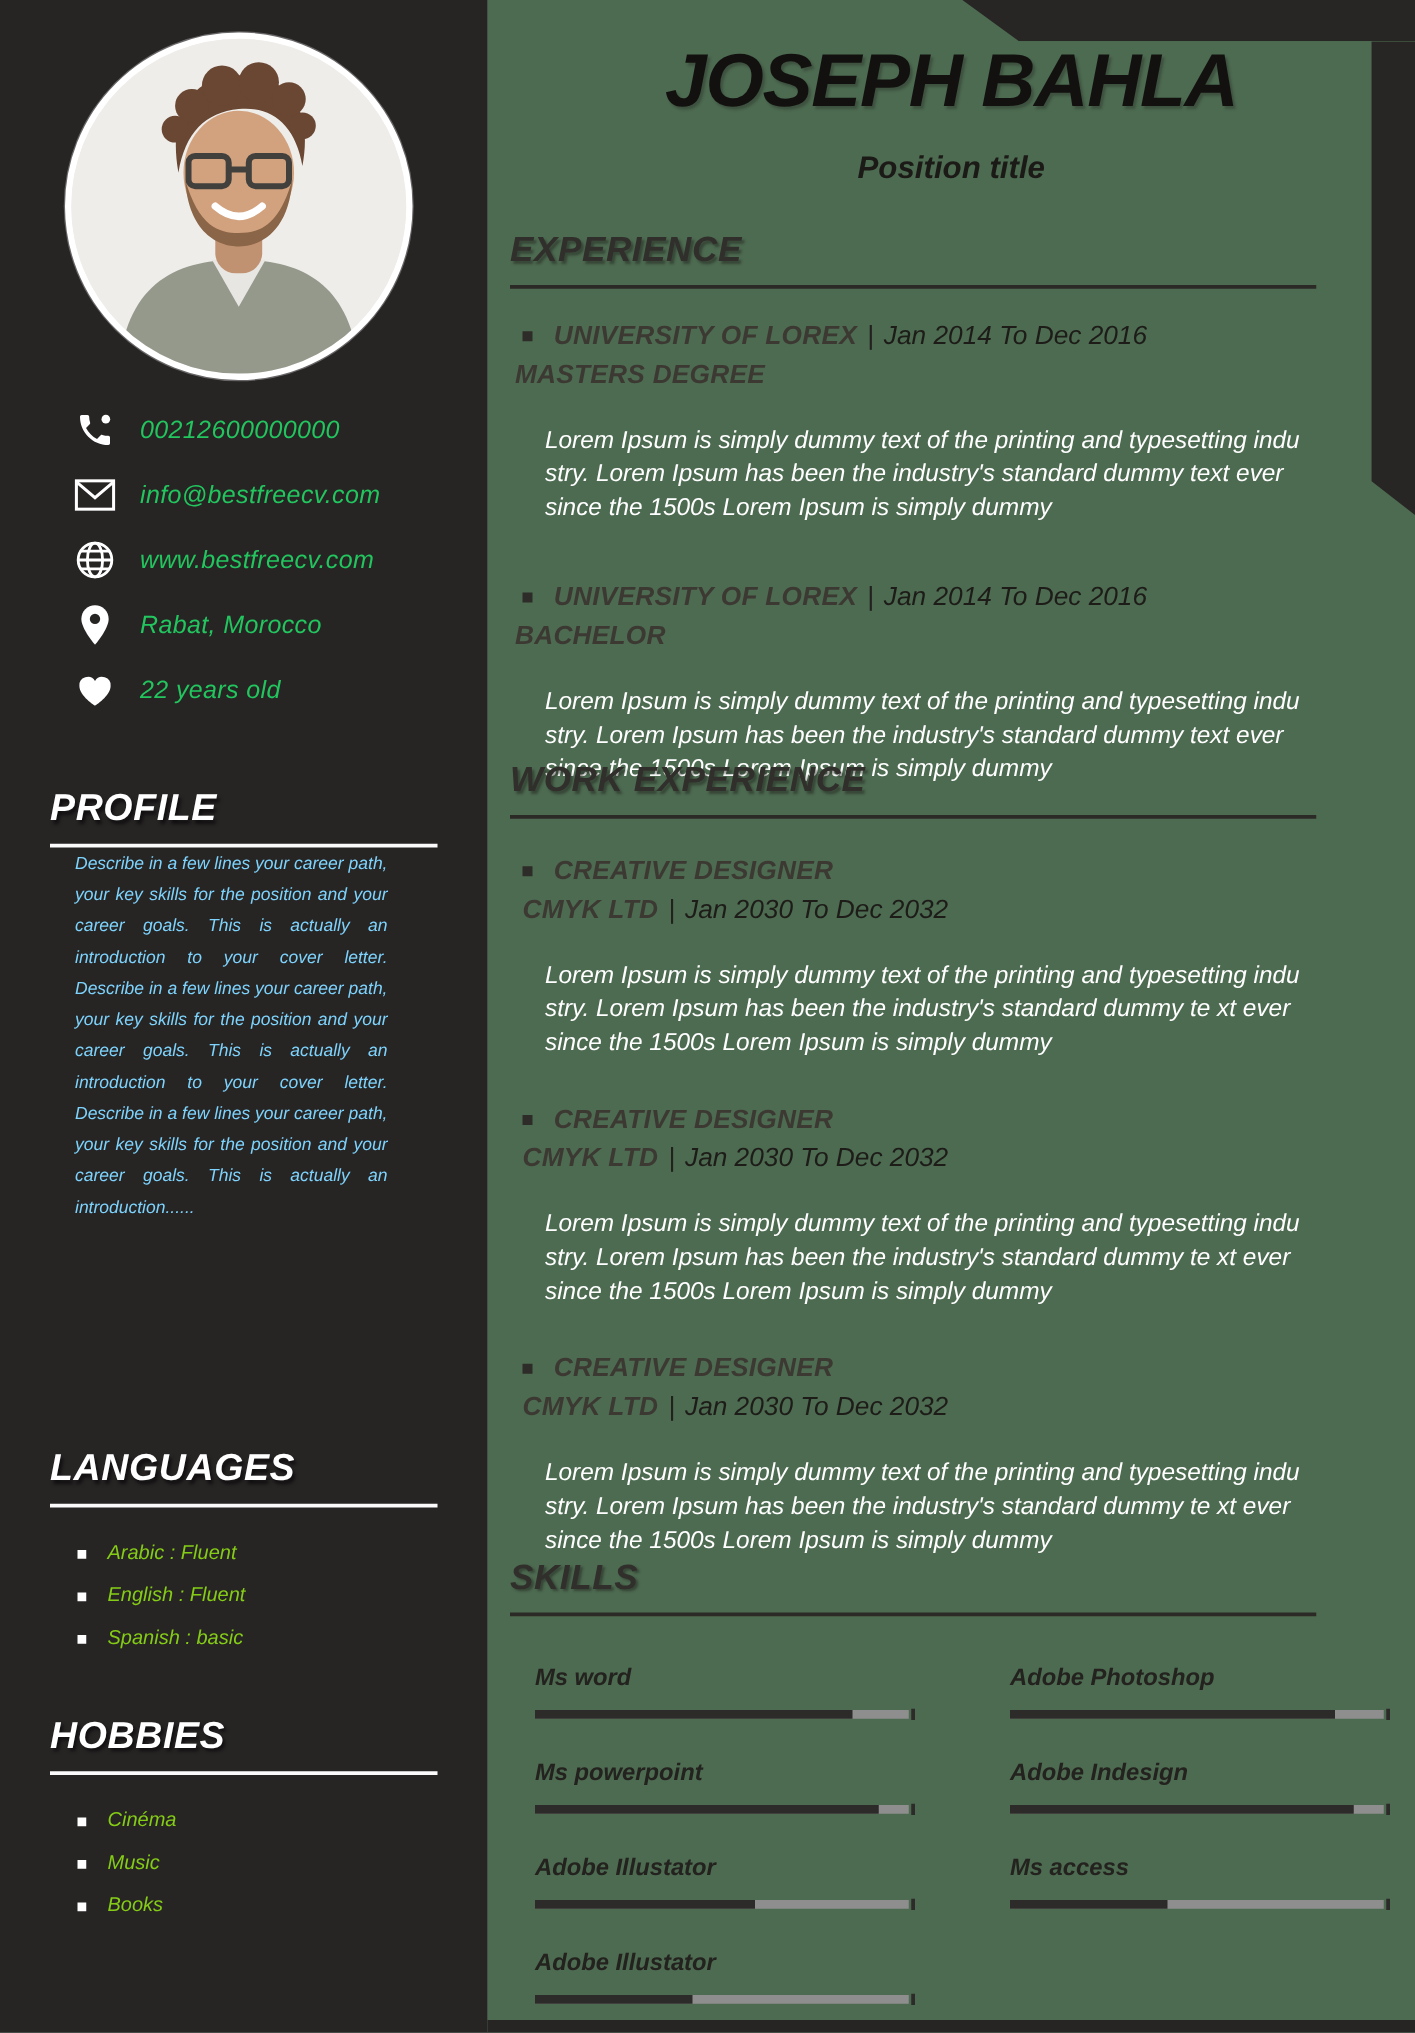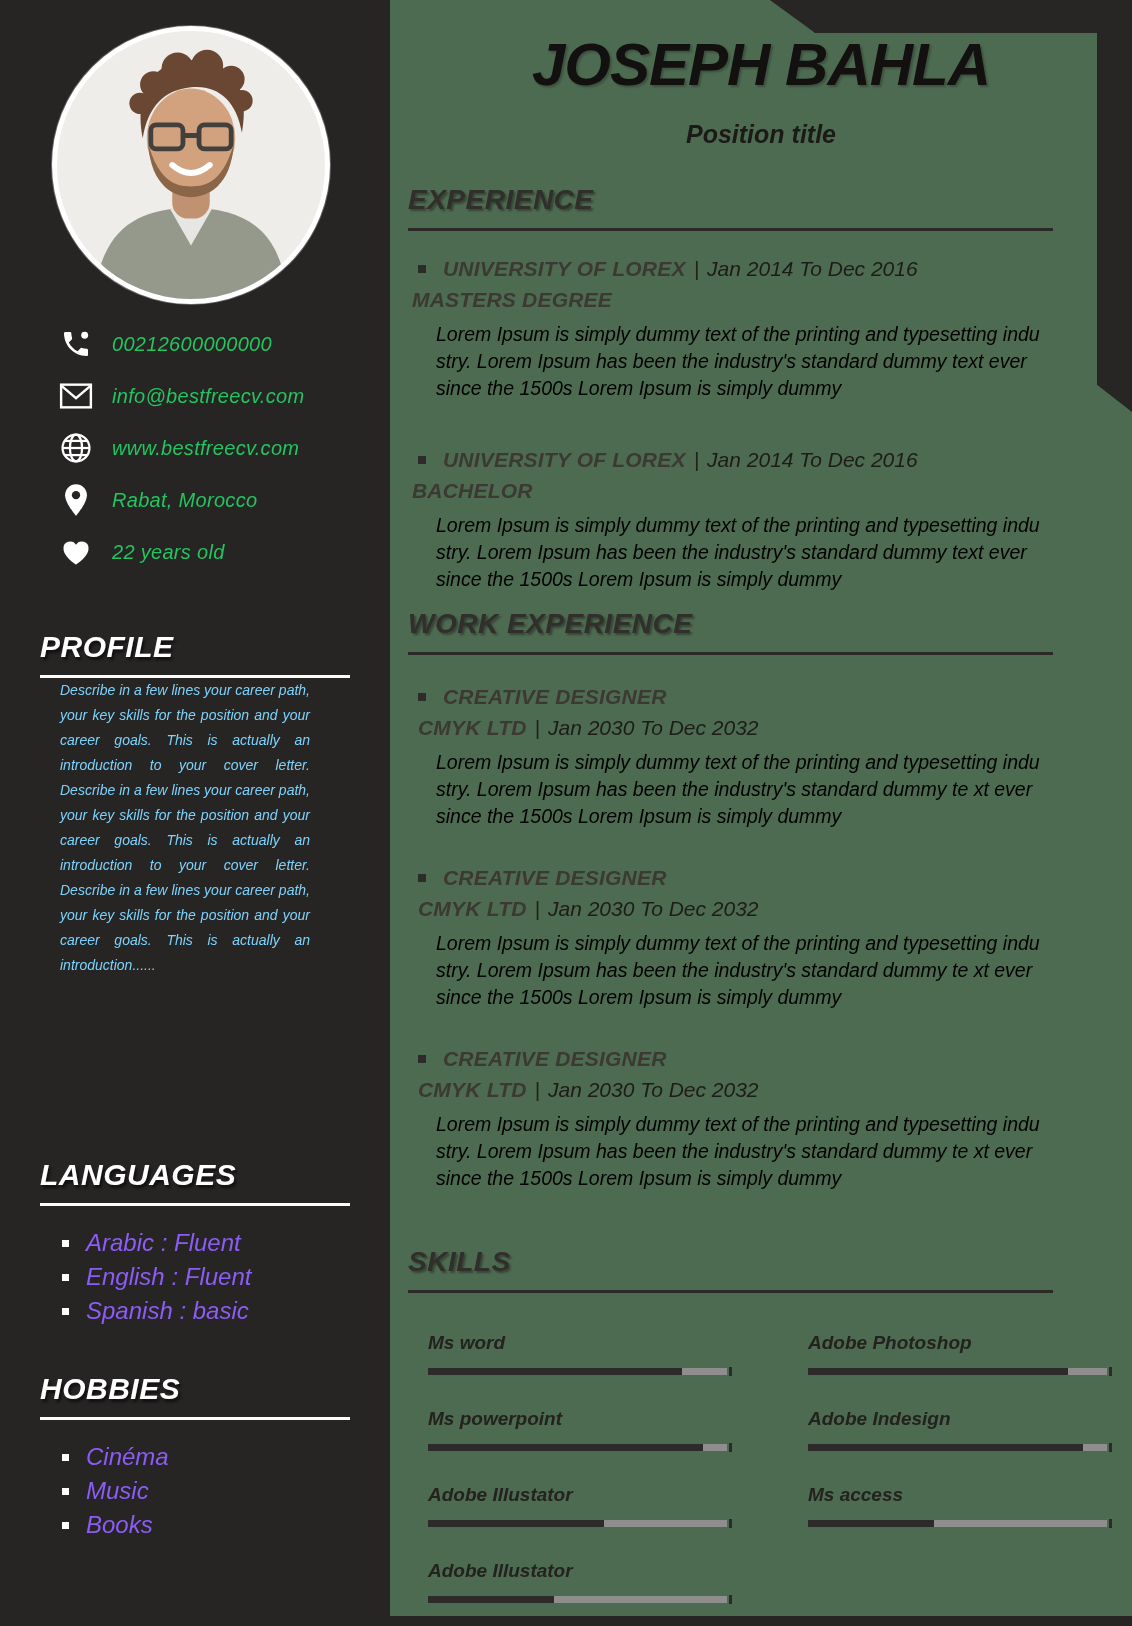--- a/index.html
+++ b/index.html
@@ -26,21 +26,21 @@
     text-shadow:2px 3px 3px rgba(0,0,0,.6);
   }
   .rule-side{height:3px;background:#fbfbfb;margin-top:11px;}
   .profile-body{
     margin-left:20px;width:250px;color:#7dd3fc;font-size:14px;line-height:25px;
     text-align:justify;text-justify:inter-word;
   }
   .side-list{margin-top:20px;}
   .side-item{display:flex;align-items:center;height:34px;}
   .sq-bullet-w{width:7px;height:7px;background:#ffffff;margin-left:22px;flex:none;}
-  .side-item-text{margin-left:17px;color:#8b5cf6;font-size:24px;}
+  .side-item-text{margin-left:17px;color:#84cc16;font-size:16px;}
   
   .main{position:absolute;left:390px;top:0;width:742px;height:1626px;background:#4d6b51;}
   .fold-top{
     position:absolute;left:0;top:0;width:742px;height:33px;background:#282525;
     clip-path:polygon(51.2% 0,100% 0,100% 100%,57.3% 100%);
   }
   .fold-right{
     position:absolute;right:0;top:33px;width:35px;height:379px;background:#282525;
     clip-path:polygon(0 0,100% 0,100% 100%,0 92.8%);
   }
@@ -66,22 +66,22 @@
   .w-entry + .w-entry{margin-top:36px;}
   .entry-title-row{display:flex;align-items:center;}
   .sq-bullet-d{width:8px;height:8px;background:#2e2c28;margin-left:10px;flex:none;}
   .bold-head{font-size:21px;font-weight:bold;color:#3c3933;letter-spacing:.2px;}
   .entry-title-row .bold-head{margin-left:17px;}
   .pipe{font-size:21px;color:#22211d;margin:0 8px;font-weight:normal;}
   .dates{font-size:21px;color:#1d1c18;}
   .degree-line{margin-top:7px;margin-left:4px;display:flex;align-items:flex-end;}
   .company-line{margin-top:7px;margin-left:10px;display:flex;align-items:center;}
   .entry-body{
-    margin-top:9px;margin-left:28px;width:618px;
-    font-size:19.5px;line-height:27px;color:#000000;
+    margin-top:27px;margin-left:28px;width:618px;
+    font-size:19.5px;line-height:27px;color:#ffffff;
   }
   
   .skills-grid{
     position:absolute;top:1332px;left:38px;
     display:grid;grid-template-columns:299px 299px;column-gap:81px;row-gap:33px;
   }
   .skill-cell{height:43px;}
   .skill-name{font-size:19px;font-weight:bold;color:#23221e;line-height:22px;}
   .skill-bar{position:relative;margin-top:14px;width:299px;height:7px;background:#8e8e8e;}
   .skill-fill{position:absolute;left:0;top:0;height:7px;background:#2c2b29;}

